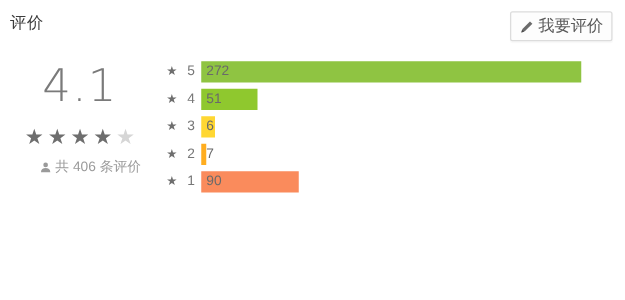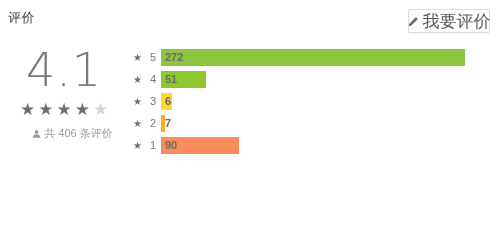--- a/index.html
+++ b/index.html
@@ -54,34 +54,34 @@
     box-shadow: 0 1px 1px rgba(0,0,0,0.03);
   }
   .review-btn .pencil-icon {
     display: inline-block;
     width: 11px;
     height: 11px;
     line-height: 11px;
     flex: 0 0 auto;
   }
   .review-btn .btn-label {
-    font-size: 17px;
+    font-size: 13px;
     color: #5a5a5a;
     white-space: nowrap;
   }
   
   .summary {
     position: absolute;
     left: 0;
     top: 44px;
     width: 128px;
     text-align: center;
   }
   .score {
-    font-size: 46px;
+    font-size: 36px;
     line-height: 52px;
     color: #7a7a7a;
     font-weight: 300;
     font-family: "DejaVu Sans", "Liberation Sans", sans-serif;
     letter-spacing: 1px;
   }
   .stars-row {
     margin-top: 4px;
     height: 20px;
     display: flex;
@@ -141,21 +141,20 @@
     font-size: 11px;
     color: #777;
     text-align: right;
     margin-right: 5px;
     flex: 0 0 auto;
   }
   .bar-track {
     position: relative;
     flex: 1 1 auto;
     height: 17px;
-    font-weight: bold;
   }
   .bar-fill {
     position: absolute;
     left: 0;
     top: 0;
     height: 17px;
     border-radius: 0;
     display: flex;
     align-items: center;
   }

